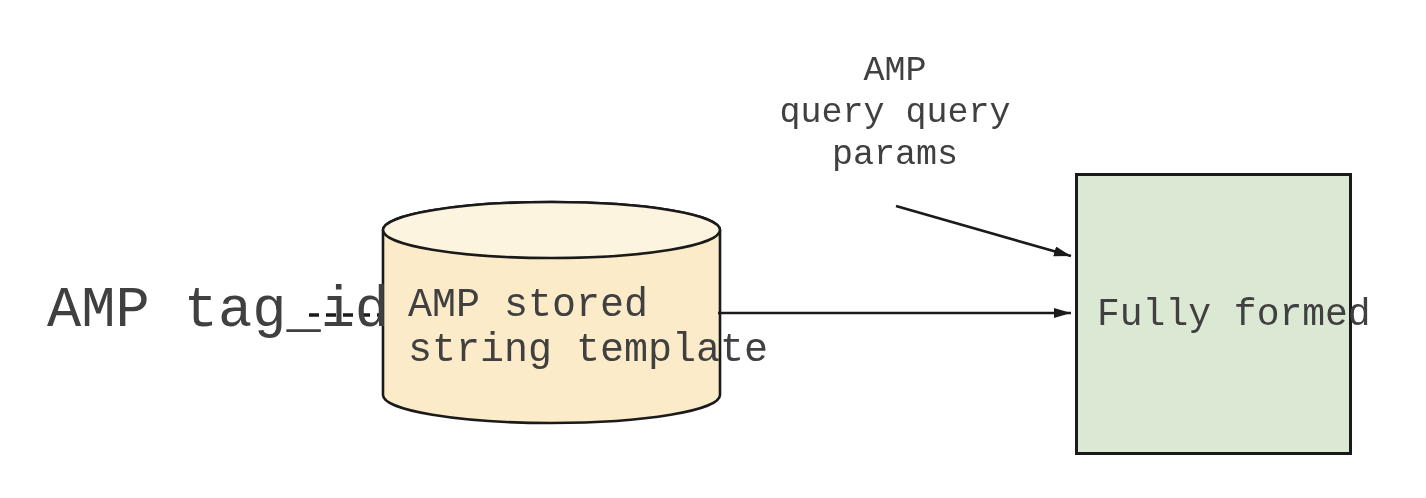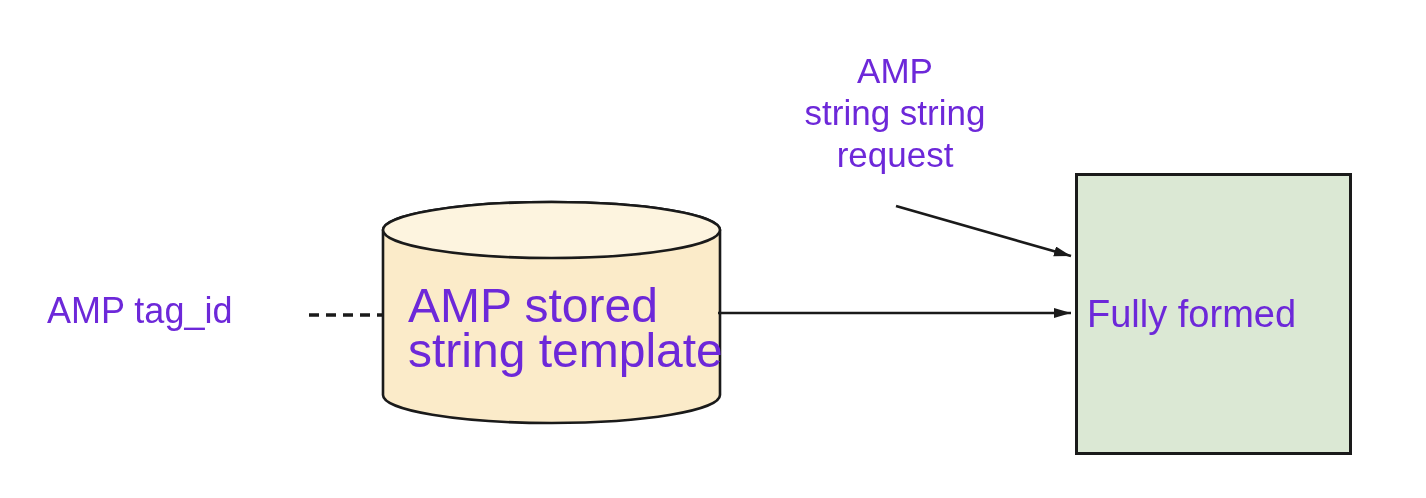--- a/index.html
+++ b/index.html
@@ -19,60 +19,61 @@
   .svg-layer {
     position: absolute;
     left: 0;
     top: 0;
     width: 1426px;
     height: 498px;
     pointer-events: none;
   }
   .label {
     position: absolute;
-    color: #6d28d9;
+    color: #404040;
     white-space: nowrap;
+    font-family: Liberation Mono, monospace;
   }
   .label .line { display: block; }
 
   .tagid-label {
     left: 47px;
     top: 288px;
-    font-size: 36px;
+    font-size: 57px;
     line-height: 46px;
   }
   .params-label {
     left: 895px;
     top: 50px;
     transform: translateX(-50%);
     font-size: 35px;
     line-height: 42px;
     text-align: center;
   }
   .cylinder-label {
     left: 408px;
     top: 283px;
-    font-size: 48px;
+    font-size: 40px;
     line-height: 45px;
   }
   .ortb-box {
     position: absolute;
     left: 1075px;
     top: 173px;
     width: 277px;
     height: 282px;
     box-sizing: border-box;
     background: #dbe8d4;
     border: 3px solid #1a1a1a;
     display: flex;
     align-items: center;
   }
   .ortb-box .box-label {
     position: static;
-    padding-left: 9px;
+    padding-left: 19px;
     font-size: 38px;
     line-height: 45px;
   }
 </style>
 </head>
 <body>
 
 <div class="canvas">
 
   <div class="ortb-box">
@@ -97,22 +98,22 @@
 
     <line x1="718" y1="313" x2="1071" y2="313" stroke="#1a1a1a" stroke-width="2.6" marker-end="url(#arrowhead)"></line>
 
     <line x1="896" y1="206" x2="1071" y2="256" stroke="#1a1a1a" stroke-width="2.6" marker-end="url(#arrowhead)"></line>
   </svg>
 
   <div class="label tagid-label">AMP tag_id</div>
 
   <div class="label params-label">
     <span class="line">AMP</span>
-    <span class="line">string string</span>
-    <span class="line">request</span>
+    <span class="line">query query</span>
+    <span class="line">params</span>
   </div>
 
   <div class="label cylinder-label">
     <span class="line">AMP stored</span>
     <span class="line">string template</span>
   </div>
 
 </div>
 
 </body></html>

